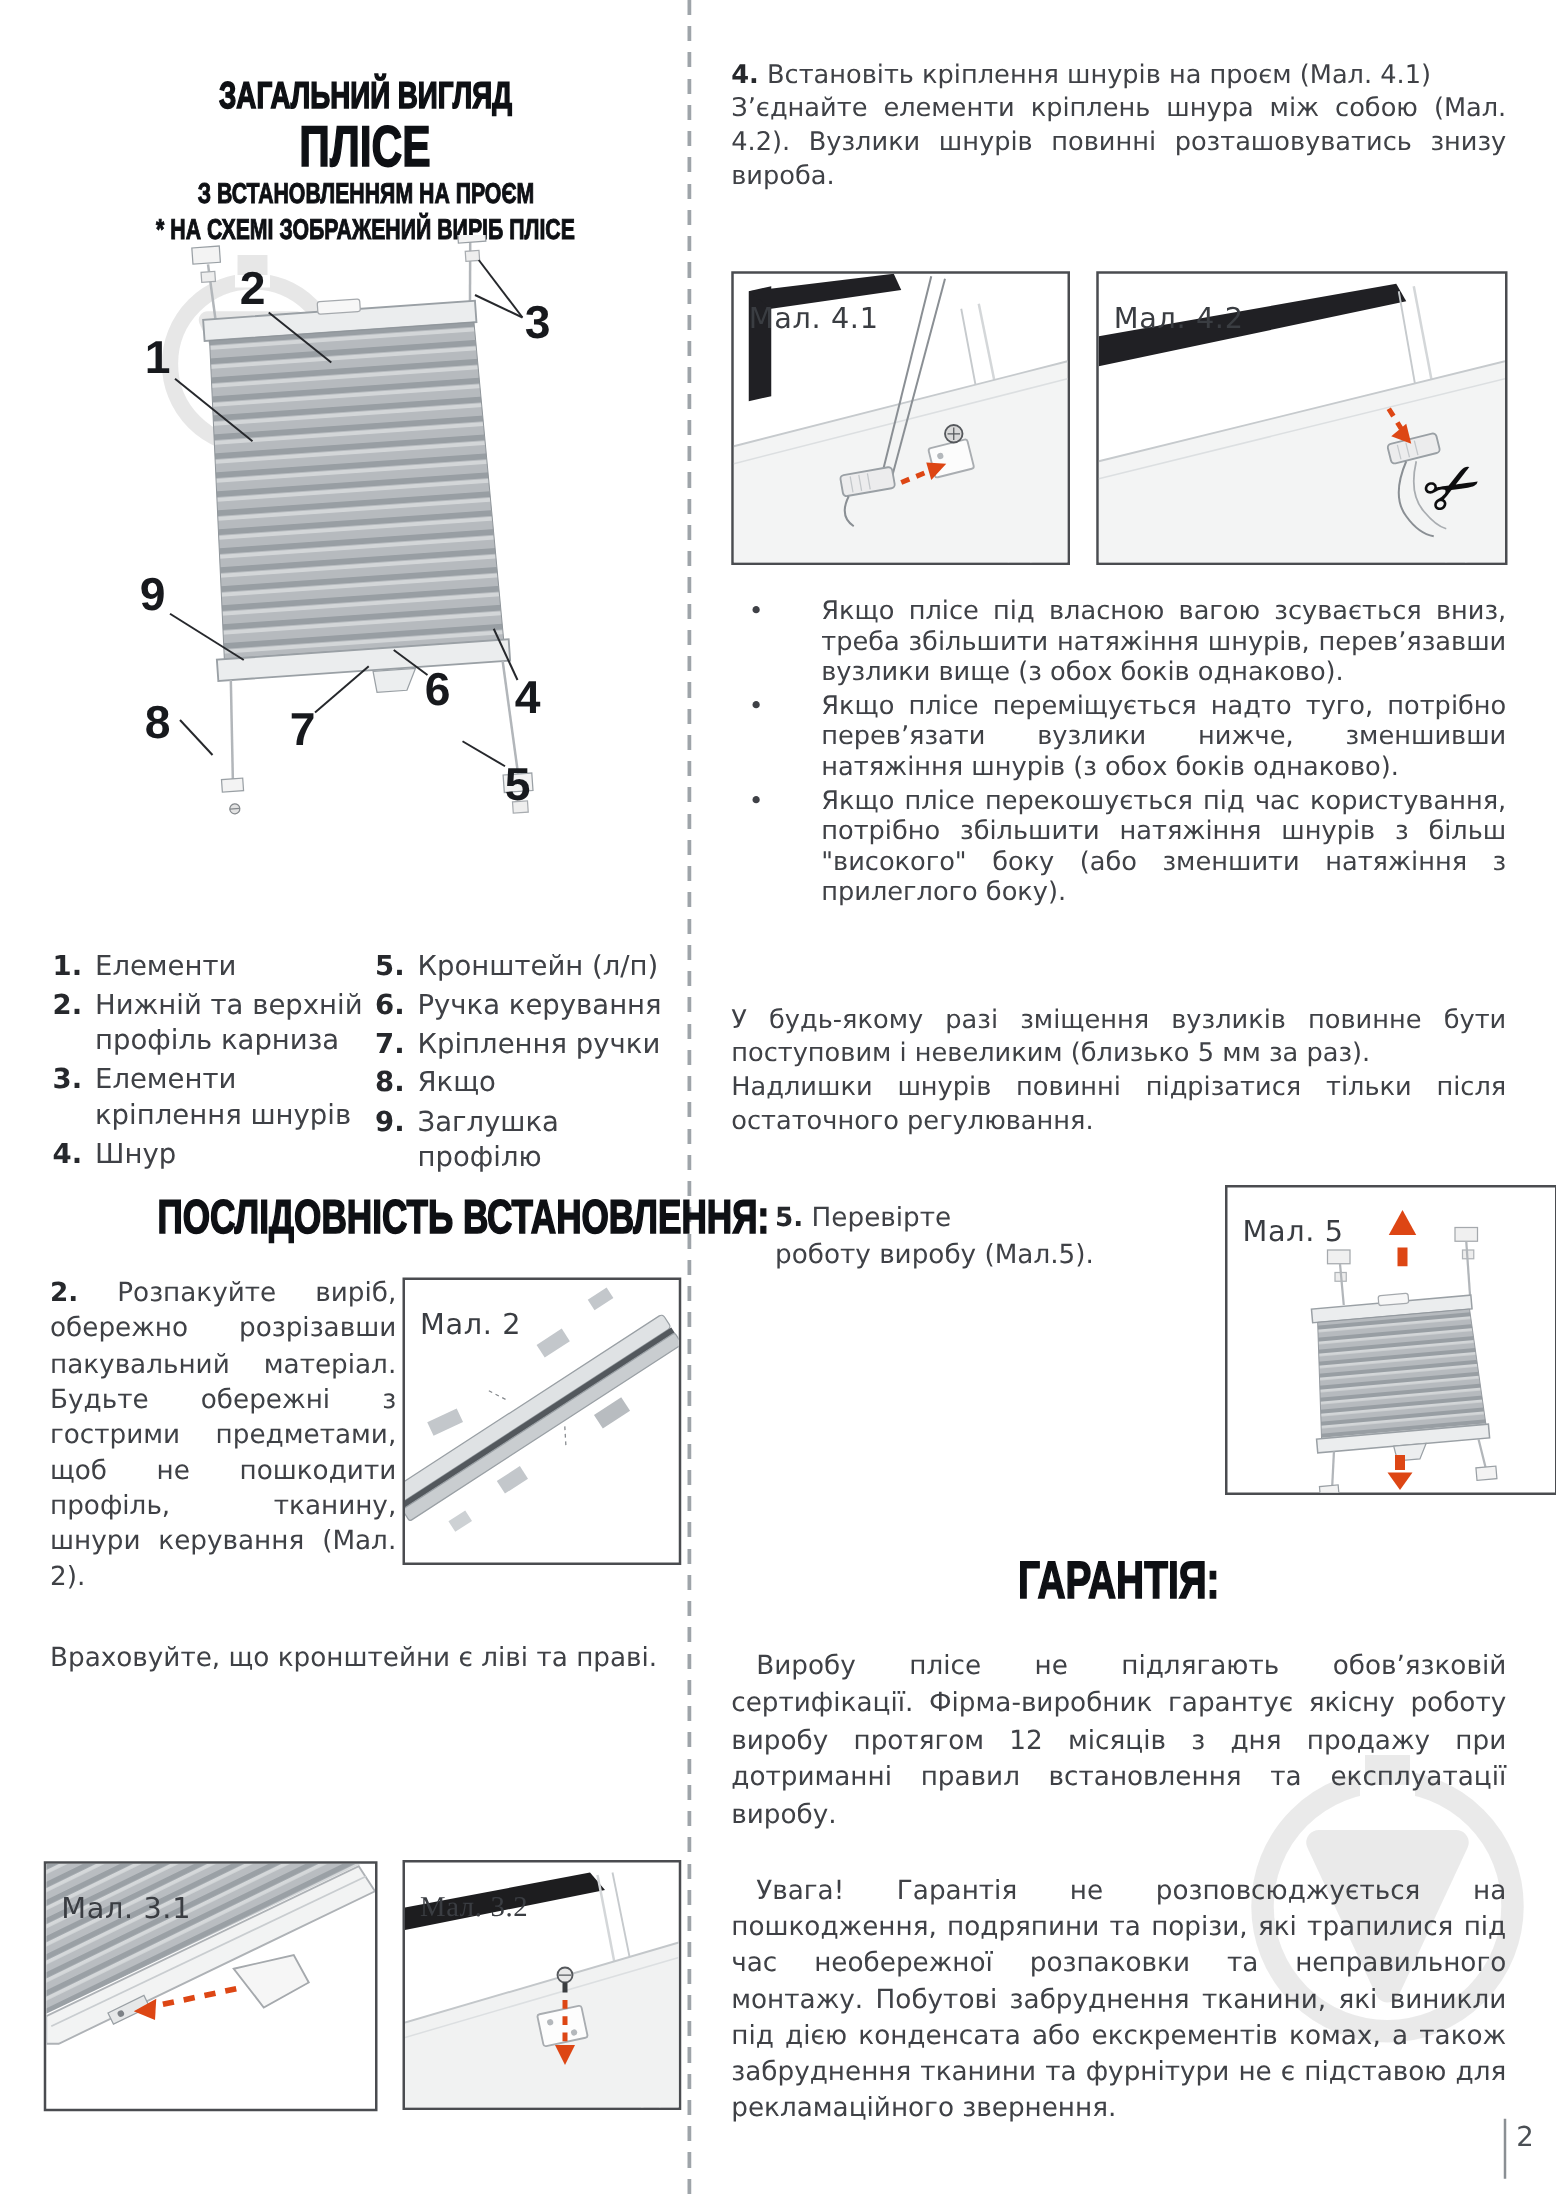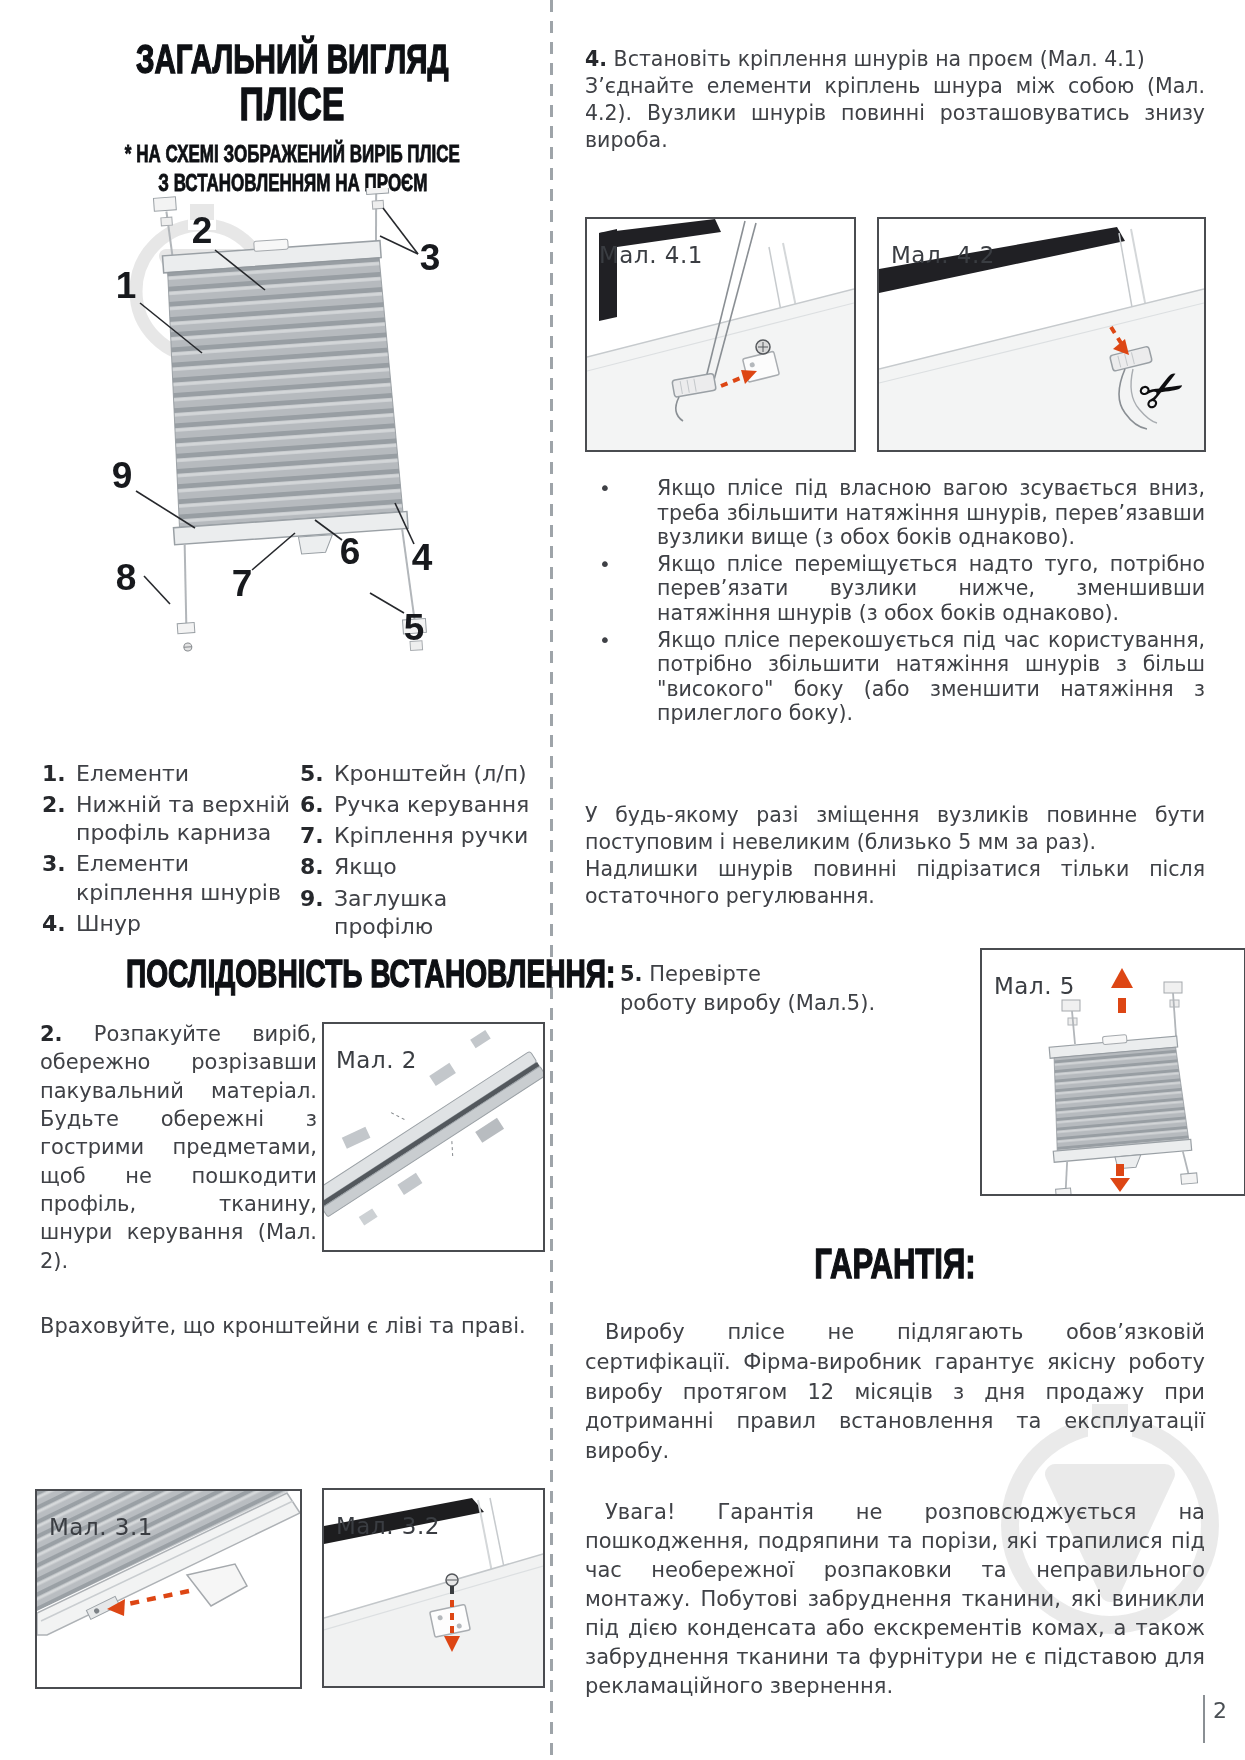--- a/index.html
+++ b/index.html
@@ -26,27 +26,27 @@
   .z1{z-index:1;}
 </style>
 </head>
 <body>
 
 <div class="page">
 
   <div class="divider"></div>
 
   <div class="abs center" style="left:40px;top:38px;width:505px;">
-    <div class="hd" style="font-size:40px;line-height:1.05;"><span class="condense">ЗАГАЛЬНИЙ ВИГЛЯД</span></div>
+    <div class="hd" style="font-size:30px;line-height:1.05;margin-top:23px;"><span class="condense">ЗАГАЛЬНИЙ ВИГЛЯД</span></div>
     <div class="hd" style="font-size:46px;line-height:1.05;"><span class="condense">ПЛІСЕ</span></div>
   </div>
 
   <div class="abs center" style="left:40px;top:140px;width:505px;">
+    <div class="hd" style="font-size:23px;line-height:1.25;-webkit-text-stroke:0.8px #0e1014;"><span class="condense">З ВСТАНОВЛЕННЯМ НА ПРОЄМ</span></div>
     <div class="hd" style="font-size:23px;line-height:1.25;-webkit-text-stroke:0.8px #0e1014;"><span class="condense">* НА СХЕМІ ЗОБРАЖЕНИЙ ВИРІБ ПЛІСЕ</span></div>
-    <div class="hd" style="font-size:23px;line-height:1.25;-webkit-text-stroke:0.8px #0e1014;"><span class="condense">З ВСТАНОВЛЕННЯМ НА ПРОЄМ</span></div>
   </div>
 
   <svg class="abs" style="left:40px;top:188px;" width="505" height="568" viewBox="0 0 505 568">
     <defs>
       <pattern id="pleatsMain" width="12" height="15.2" patternUnits="userSpaceOnUse">
         <rect width="12" height="15.2" fill="#b6babe"></rect>
         <rect width="12" height="5" fill="#989ea3"></rect>
         <rect y="5" width="12" height="3.4" fill="#d3d6d8"></rect>
       </pattern>
     </defs>
@@ -201,21 +201,21 @@
       </g>
       <path d="M150,84 l48,-11 l12,22 l-36,20 z" fill="#f6f6f6" stroke="#a5a9ad" stroke-width="1.5"></path>
       <g>
         <line x1="152" y1="100" x2="86" y2="114" stroke="#dd4614" stroke-width="4.5" stroke-dasharray="9 8"></line>
         <polygon points="70,118 88,108 87,125" fill="#dd4614"></polygon>
       </g>
     </svg>
     <span class="fig-label">Мал. 3.1</span>
   </div>
 
-  <div class="fig" style="left:322px;top:1488px;width:223px;height:200px;">
+  <div class="fig" style="left:322px;top:1488px;width:223px;height:200px;font-family:Liberation Serif, serif;">
     <svg width="219" height="196" viewBox="0 0 219 196">
       <polygon points="0,36 148,8 160,22 0,54" fill="#1d1d1f"></polygon>
       <line x1="154" y1="10" x2="190" y2="196" stroke="#d4d7d9" stroke-width="2"></line>
       <line x1="166" y1="8" x2="204" y2="196" stroke="#c6cacd" stroke-width="1.5"></line>
       <polygon points="0,128 219,64 219,196 0,196" fill="#f1f2f2"></polygon>
       <line x1="0" y1="128" x2="219" y2="64" stroke="#c3c7ca" stroke-width="1.5"></line>
       <line x1="0" y1="140" x2="219" y2="76" stroke="#dcdfe1" stroke-width="1.2"></line>
       <g transform="rotate(-12 125 131)">
         <rect x="108" y="118" width="36" height="26" rx="2" fill="#fdfdfd" stroke="#a9adb1" stroke-width="1.5"></rect>
         <circle cx="117" cy="126" r="2.5" fill="#b4b8bc"></circle>

